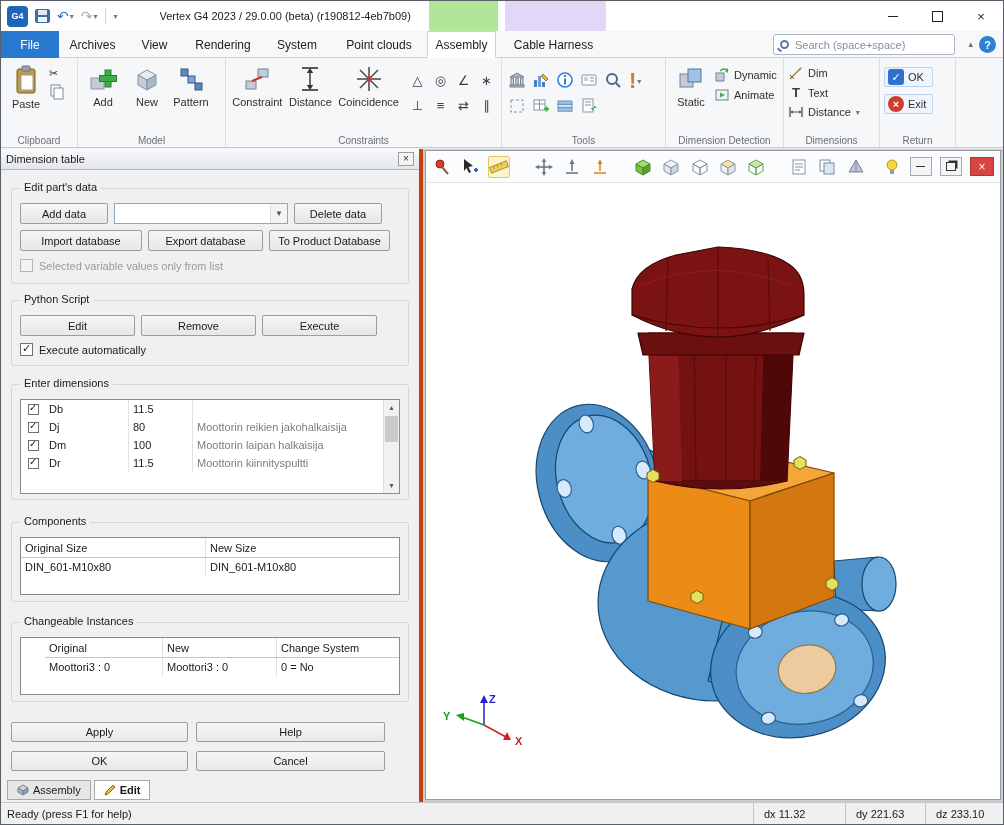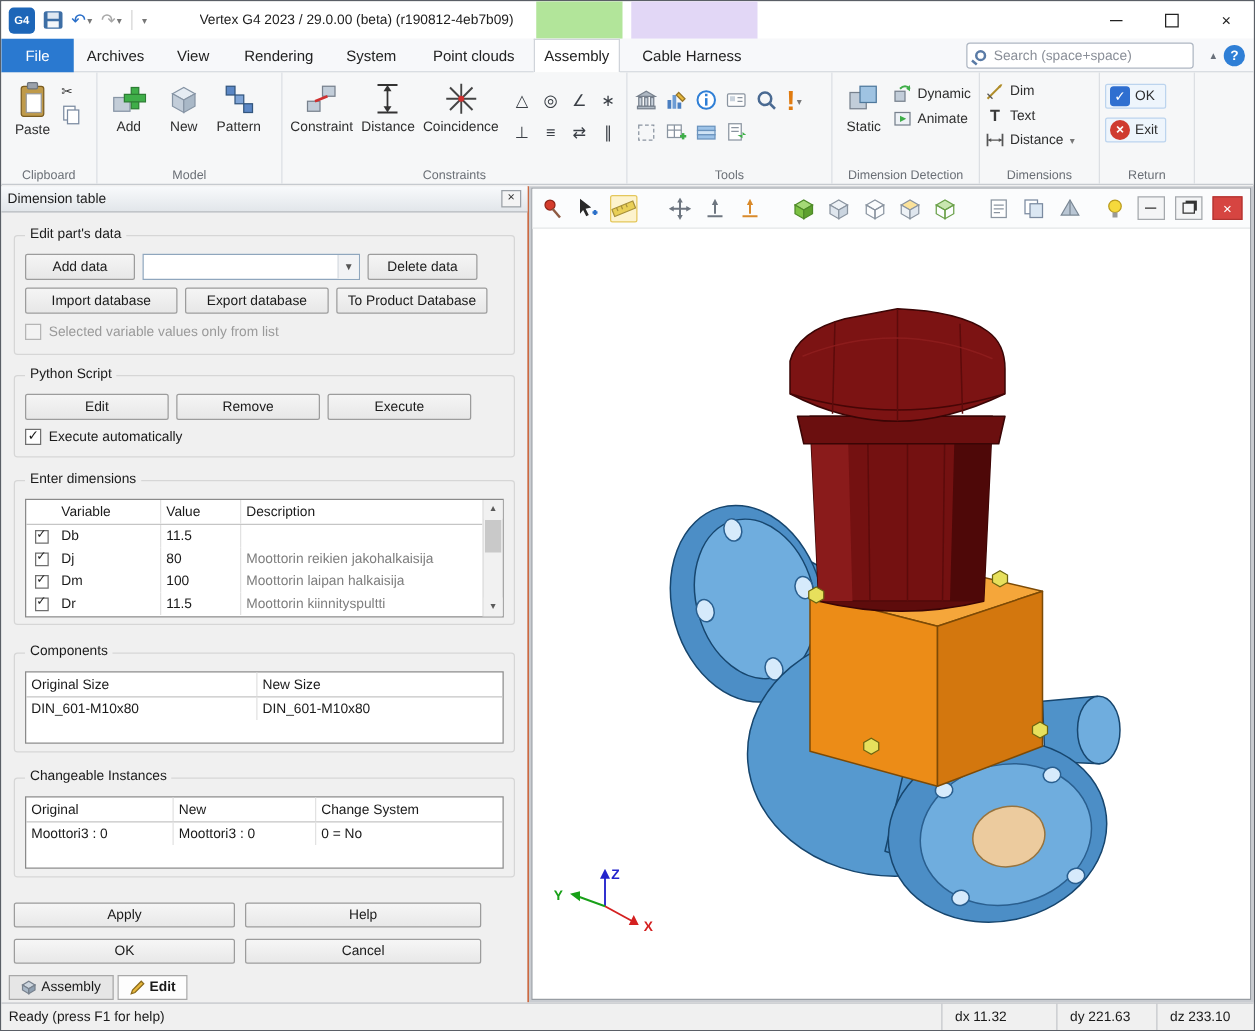--- a/index.html
+++ b/index.html
@@ -56,21 +56,21 @@
   .exitbox { width:16px; height:16px; border-radius:50%; background:#cf3b30; color:#fff; font-size:11px; font-weight:bold; display:flex; align-items:center; justify-content:center; }
   .retbtn { border:1px solid #bcd4ee; background:#eef5fc; border-radius:2px; padding:1px 6px 1px 3px; }
   .ticon { font-weight:bold; color:#3a3a3a; font-size:13px; width:16px; text-align:center; }
   .warnband { display:flex; align-items:center; padding-top:10px; margin-left:3px; }
   .warn { font-size:22px; font-weight:bold; color:#e07b10; line-height:20px; }
 
   
   .main { position:absolute; top:148px; left:0; right:0; bottom:22px; background:#c9ccd1; }
 
   
-  .sidepanel { position:absolute; left:0; top:0; width:422px; bottom:0; background:#f0f0f0; border-right:1px solid #c2410c; }
+  .sidepanel { position:absolute; left:0; top:0; width:422px; bottom:0; background:#f0f0f0; border-right:4px solid #c2410c; }
   .panel-header { height:21px; background:linear-gradient(#f8fafc,#e2e6ea); border-bottom:1px solid #b3b8bd; display:flex; align-items:center; justify-content:space-between; padding:0 5px; font-size:11px; }
   .pclose { width:16px; height:14px; border:1px solid #9aa0a6; background:#f4f4f4; font-size:10px; line-height:12px; text-align:center; color:#333; }
   .gbox { position:relative; border:1px solid #d6d6d6; border-radius:3px; margin:0 10px; padding:14px 8px 8px; }
   .gbox .legend { position:absolute; top:-8px; left:8px; background:#f0f0f0; padding:0 4px; font-size:11px; color:#1a1a1a; }
   .wbtn { display:flex; align-items:center; justify-content:center; height:21px; background:linear-gradient(#f5f5f5,#e7e7e7); border:1px solid #9c9c9c; border-radius:2px; font-size:11px; color:#1a1a1a; }
   .btnrow { display:flex; gap:6px; }
   .combo { height:21px; background:#fff; border:1px solid #8fa6bd; display:flex; align-items:center; justify-content:flex-end; }
   .combo .car { width:17px; height:100%; display:flex; align-items:center; justify-content:center; font-size:8px; color:#555; border-left:1px solid #d8dde2; background:#f2f3f5; }
   .cbrow { display:flex; align-items:center; gap:6px; font-size:11px; }
   .cbx { width:13px; height:13px; border:1px solid #707070; background:#fff; position:relative; flex:0 0 auto; }
@@ -452,26 +452,20 @@
         </div>
         <div class="cbrow" style="margin-top:7px;">
           <span class="cbx checked"></span>
           <span>Execute automatically</span>
         </div>
       </div>
 
       <div class="gbox" style="margin-top:18px; height:116px;">
         <span class="legend">Enter dimensions</span>
         <div class="xtable" style="height:95px; padding-right:16px;">
-          <div class="trow thead">
-            <div class="tc" style="width:24px; border-right:none;"></div>
-            <div class="tc" style="width:84px;">Variable</div>
-            <div class="tc" style="width:64px;">Value</div>
-            <div class="tc" style="flex:1;">Description</div>
-          </div>
           <div class="trow">
             <div class="tc" style="width:24px; border-right:none;">
                 <span class="minicb"></span>
               </div>
             <div class="tc" style="width:84px;">Db</div>
             <div class="tc" style="width:64px;">11.5</div>
             <div class="tc desc-text" style="flex:1;"></div>
           </div>
           <div class="trow">
             <div class="tc" style="width:24px; border-right:none;">
@@ -514,21 +508,21 @@
           </div>
           <div class="trow">
             <div class="tc" style="width:185px;">DIN_601-M10x80</div>
             <div class="tc" style="flex:1;">DIN_601-M10x80</div>
           </div>
         </div>
       </div>
 
       <div class="gbox" style="margin-top:20px; height:80px;">
         <span class="legend">Changeable Instances</span>
-        <div class="xtable" style="height:58px;">
+        <div class="xtable" style="height:58px;padding-left:24px;">
           <div class="trow thead">
             <div class="tc" style="width:118px;">Original</div>
             <div class="tc" style="width:114px;">New</div>
             <div class="tc" style="flex:1;">Change System</div>
           </div>
           <div class="trow">
             <div class="tc" style="width:118px;">Moottori3 : 0</div>
             <div class="tc" style="width:114px;">Moottori3 : 0</div>
             <div class="tc" style="flex:1;">0 = No</div>
           </div>

